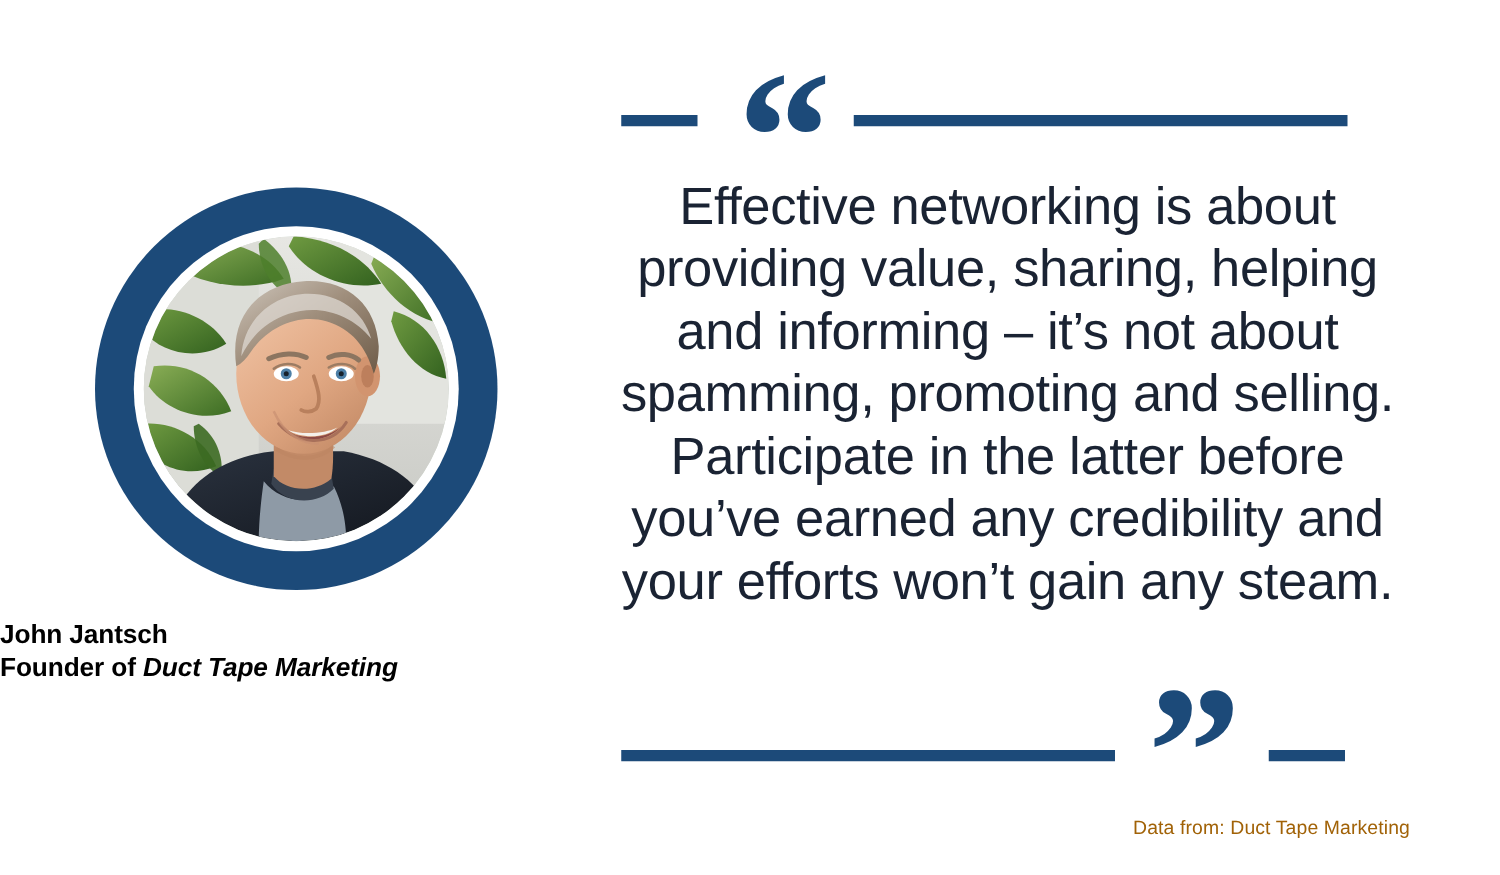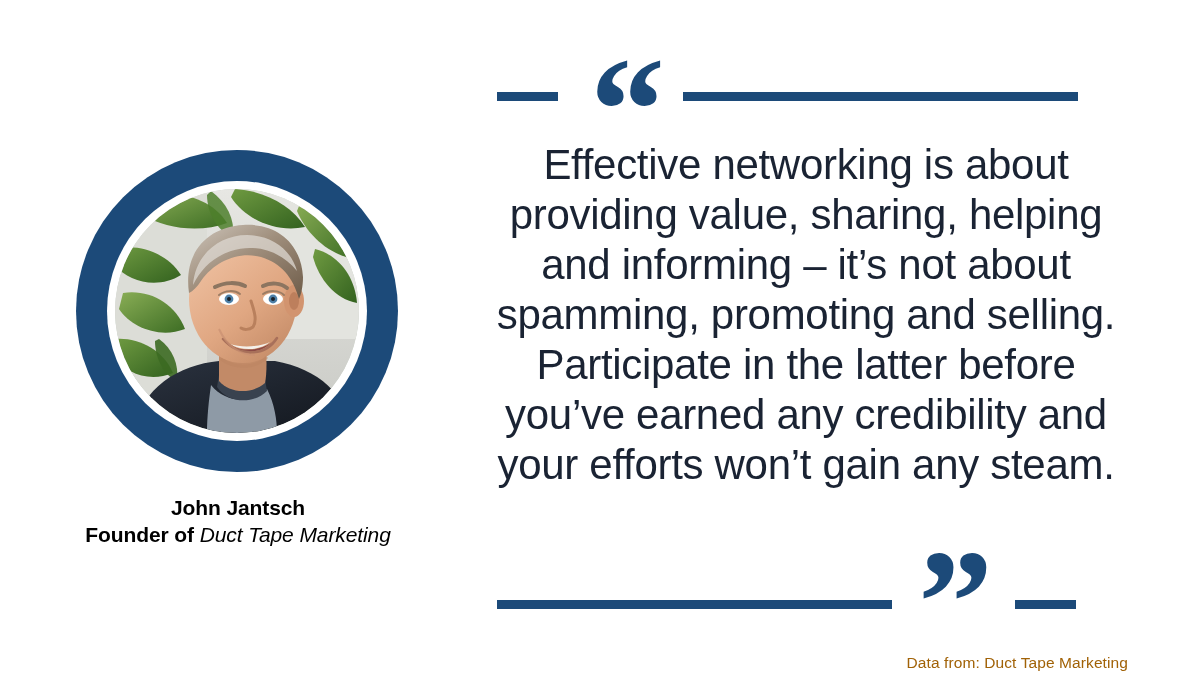--- a/index.html
+++ b/index.html
@@ -64,33 +64,33 @@
     display: block;
     width: 244px;
     height: 244px;
   }
 
   .attribution {
     position: absolute;
     left: 0;
     top: 495px;
     width: 476px;
-    text-align: center;
+    text-align: left;
     color: #000000;
     font-size: 21px;
     font-weight: bold;
     line-height: 1.28;
     letter-spacing: -0.1px;
   }
   .attribution .role {
     display: block;
   }
   .attribution .company {
     font-style: italic;
-    font-weight: normal;
+    font-weight: bold;
   }
 
   
   .quote-panel {
     position: absolute;
     left: 476px;
     top: 0;
     width: 724px;
     height: 700px;
   }

